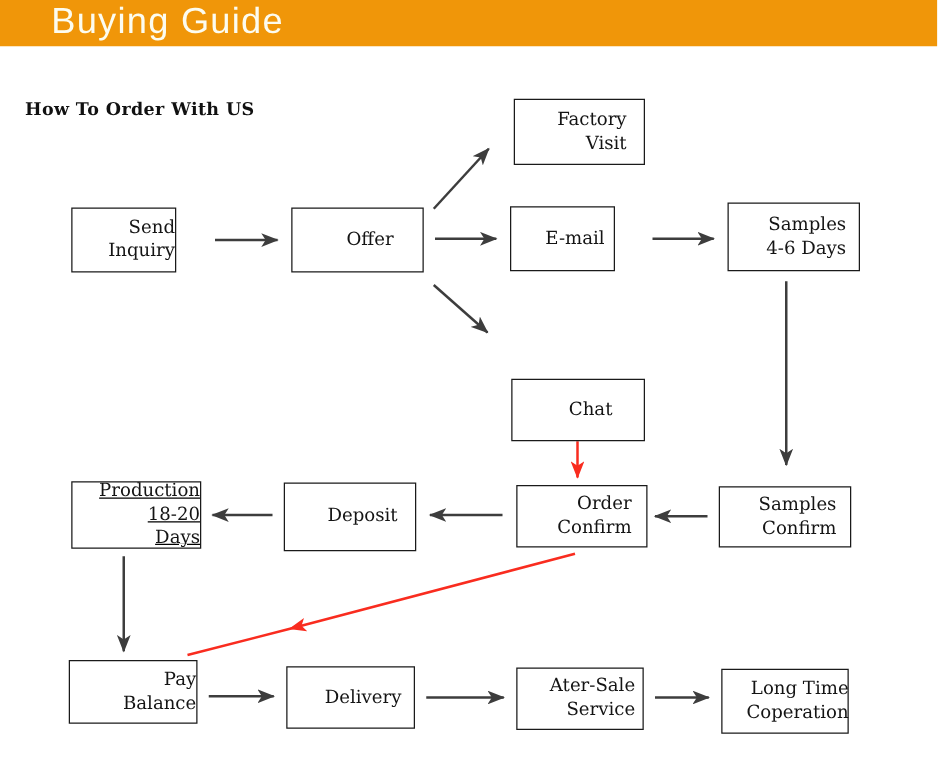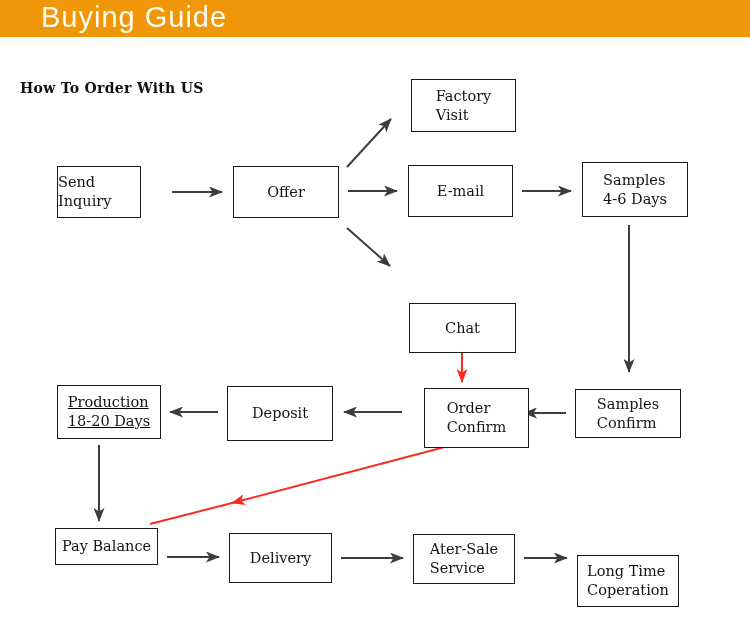--- a/index.html
+++ b/index.html
@@ -9,37 +9,37 @@
   #header{position:absolute;left:0;top:0;width:750px;height:37px;background:#F09609;
           display:flex;align-items:center;}
   #header-title{color:#FCFCF0;font-family:"Liberation Sans", sans-serif;
                 font-size:29px;font-weight:500;letter-spacing:1px;padding-left:13px;
                 line-height:1;margin-top:-2px;margin-left:28px;}
   
   #heading{position:absolute;left:20px;top:80px;font-size:14px;font-weight:700;
            color:#111111;letter-spacing:0.3px;}
   
   .node{position:absolute;background:#ffffff;border:1px solid #1a1a1a;
-        display:flex;align-items:center;justify-content:center;text-align:left;
-        box-sizing:border-box;}
+        display:flex;align-items:center;justify-content:center;text-align:right;
+        box-sizing:border-box;padding-left:20px;}
   .node .lbl{white-space:pre-line;font-size:14.5px;line-height:1.3;color:#141414;}
   #n-send-inquiry   {left:57px;  top:166px; width:84px; height:52px;}
   #n-offer          {left:233px; top:166px; width:106px; height:52px;}
   #n-factory-visit  {left:411px; top:79px;  width:105px; height:53px;}
-  #n-email          {left:408px; top:165px; width:105px; height:52px;}
+  #n-email          {left:408px; top:165px; width:84px; height:52px;}
   #n-chat           {left:409px; top:255px; width:107px; height:50px;margin-top:48px;}
   #n-samples-days   {left:582px; top:162px; width:106px; height:55px;}
   #n-production     {left:57px;  top:385px; width:104px; height:54px;text-decoration:underline;}
   #n-deposit        {left:227px; top:386px; width:106px; height:55px;}
-  #n-order-confirm  {left:424px; top:388px; width:105px; height:60px;}
+  #n-order-confirm  {left:413px; top:388px; width:105px; height:50px;}
   #n-samples-confirm{left:575px; top:389px; width:106px; height:49px;}
-  #n-pay-balance    {left:55px;  top:528px; width:103px; height:37px;}
+  #n-pay-balance    {left:55px;  top:528px; width:103px; height:51px;}
   #n-delivery       {left:229px; top:533px; width:103px; height:50px;}
   #n-after-sale     {left:413px; top:534px; width:102px; height:50px;}
-  #n-long-time      {left:577px; top:535px; width:102px; height:52px;margin-top:20px;}
+  #n-long-time      {left:577px; top:535px; width:102px; height:52px;}
   
   #arrows{position:absolute;left:0;top:0;width:750px;height:617px;pointer-events:none;}
 </style>
 </head>
 <body>
 
 <div id="page">
 
   <div id="header">
     <span id="header-title">Buying Guide</span>

